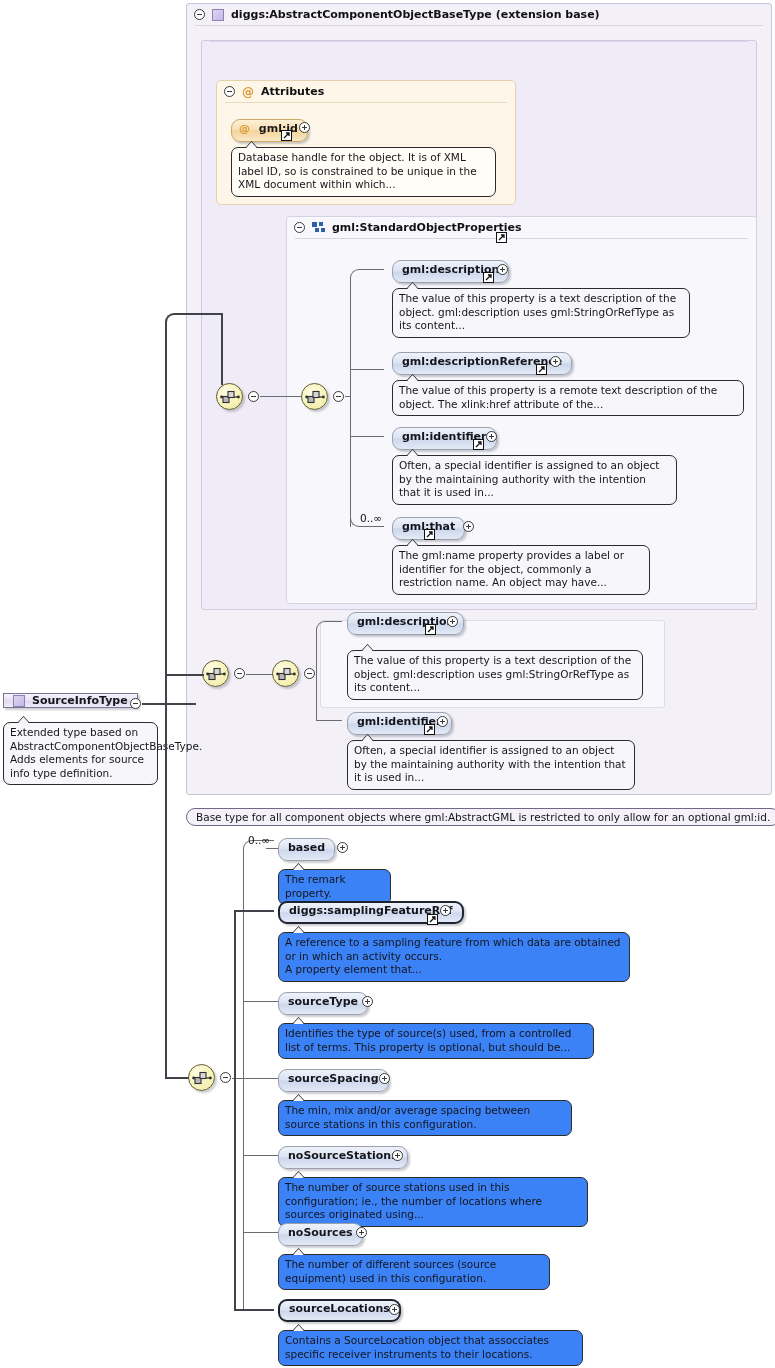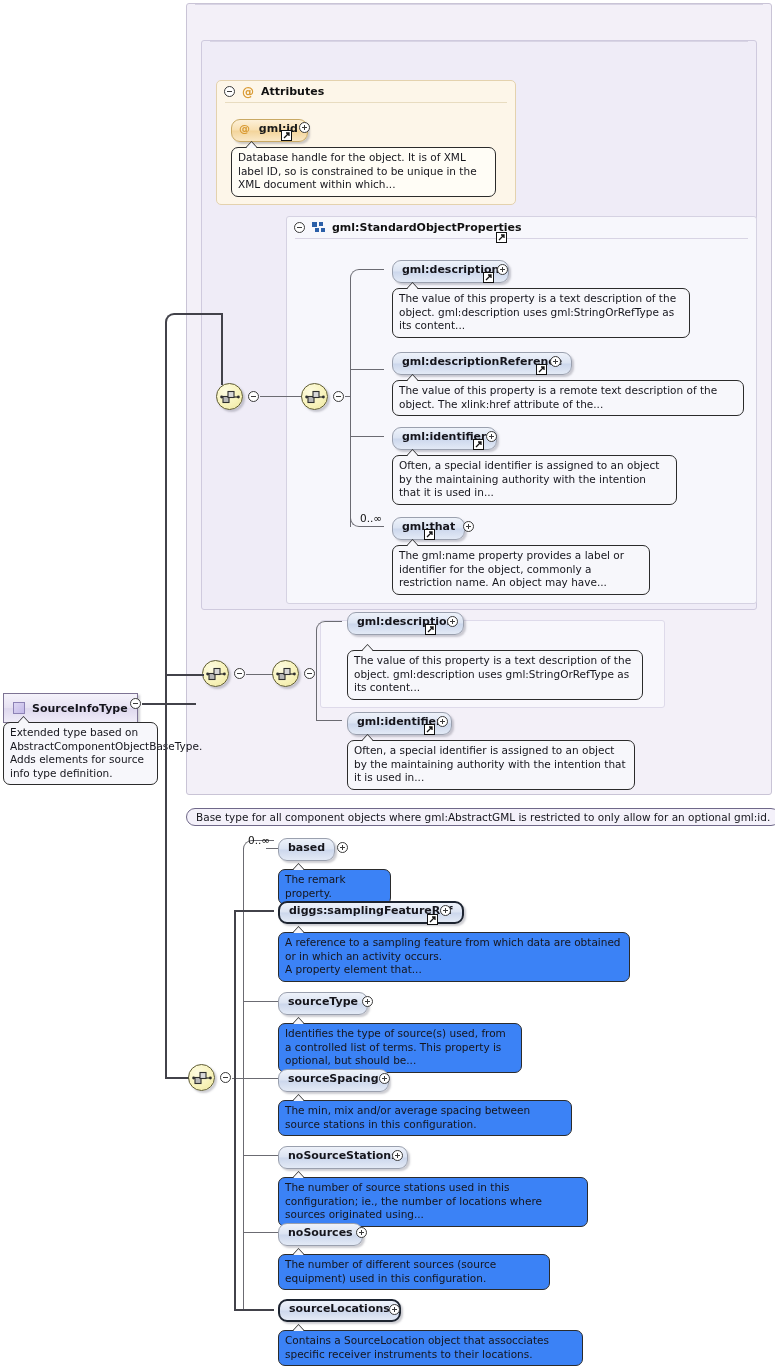--- a/index.html
+++ b/index.html
@@ -73,21 +73,21 @@
   .node.required { line-height:15px; }
 
   .node.attr {
     background:linear-gradient(180deg,#fdf0d8 0%,#f8dfb0 48%,#f3d49a 52%,#fae8c6 100%);
     border:1px solid #c9a964; color:#1a1a1a;
   }
 
   
   .rootnode {
     position:absolute; display:flex; align-items:center; gap:7px;
-    height:30px; padding:0 9px;
+    height:15px; padding:0 9px;
     background:linear-gradient(180deg,#f5f3fb 0%,#e6e1f2 50%,#ded8ee 52%,#efecf8 100%);
     border:1px solid #7d7394;
     font-size:11px; font-weight:bold; color:#15151c; white-space:nowrap;
     box-shadow:2px 2px 2px rgba(90,90,105,.30);
   }
 
   
   .nodeplus {
     position:absolute; width:11px; height:11px; border-radius:50%;
     border:1px solid #3a3a3a; background:#fff;
@@ -167,20 +167,25 @@
   .corner.thick { border-width:2px; border-color:#42424a; }
   .corner.bl {
     border:1px solid #6b6b72; border-right:none; border-top:none;
     border-top-left-radius:0; border-bottom-left-radius:9px;
   }
 </style>
 </head>
 <body>
 
 <div class="typebox" style="left:186px; top:3px; width:586px; height:792px;">
+  <div class="boxhdr">
+    <span class="toggle"></span>
+    <span class="glyph-type"></span>
+    <span>diggs:AbstractComponentObjectBaseType (extension base)</span>
+  </div>
   <div class="hdr-rule"></div>
 </div>
 
 <div class="typebox inner" style="left:201px; top:40px; width:556px; height:570px;">
   <div class="hdr-rule"></div>
 </div>
 
 <div class="typebox attrs" style="left:216px; top:80px; width:300px; height:125px;">
   <div class="boxhdr">
     <span class="toggle"></span>
@@ -404,21 +409,21 @@
 </div>
 <div class="nodeplus" style="left:440px; top:905px;"></div>
 <div class="doc plain" style="left:278px; top:932px; width:352px;">A reference to a sampling feature from which data are obtained or in which an activity occurs.
 A property element that...</div>
 
 <div class="ln lnh" style="left:244px; top:1001px; width:36px; height:1px;"></div>
 <div class="node optional" style="left:278px; top:992px;">
   <span>sourceType</span>
 </div>
 <div class="nodeplus" style="left:362px; top:996px;"></div>
-<div class="doc plain" style="left:278px; top:1023px; width:244px;">Identifies the type of source(s) used, from a controlled list of terms. This property is optional, but should be...</div>
+<div class="doc plain" style="left:278px; top:1023px; width:316px;">Identifies the type of source(s) used, from a controlled list of terms. This property is optional, but should be...</div>
 
 <div class="ln lnh" style="left:244px; top:1078px; width:36px; height:1px;"></div>
 <div class="node optional" style="left:278px; top:1069px;">
   <span>sourceSpacing</span>
 </div>
 <div class="nodeplus" style="left:379px; top:1073px;"></div>
 <div class="doc plain" style="left:278px; top:1100px; width:294px;">The min, mix and/or average spacing between source stations in this configuration.</div>
 
 <div class="ln lnh" style="left:244px; top:1155px; width:36px; height:1px;"></div>
 <div class="node optional" style="left:278px; top:1146px;">

